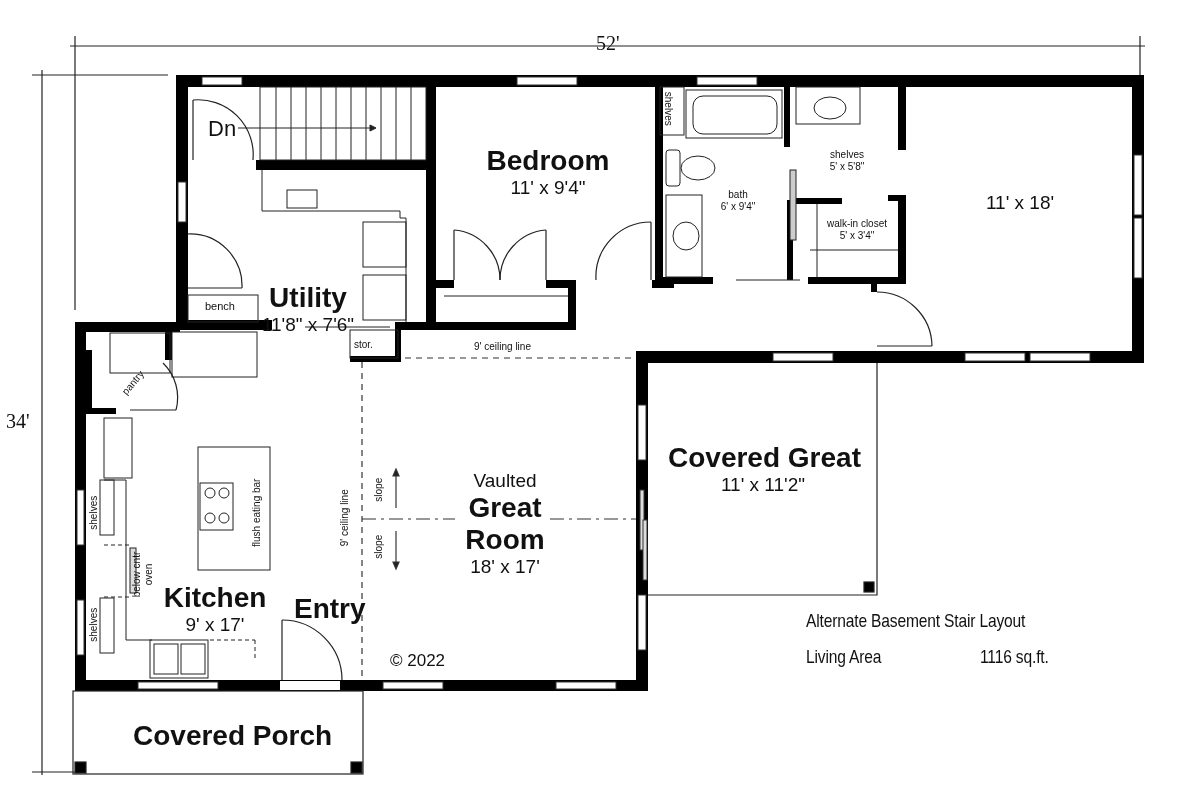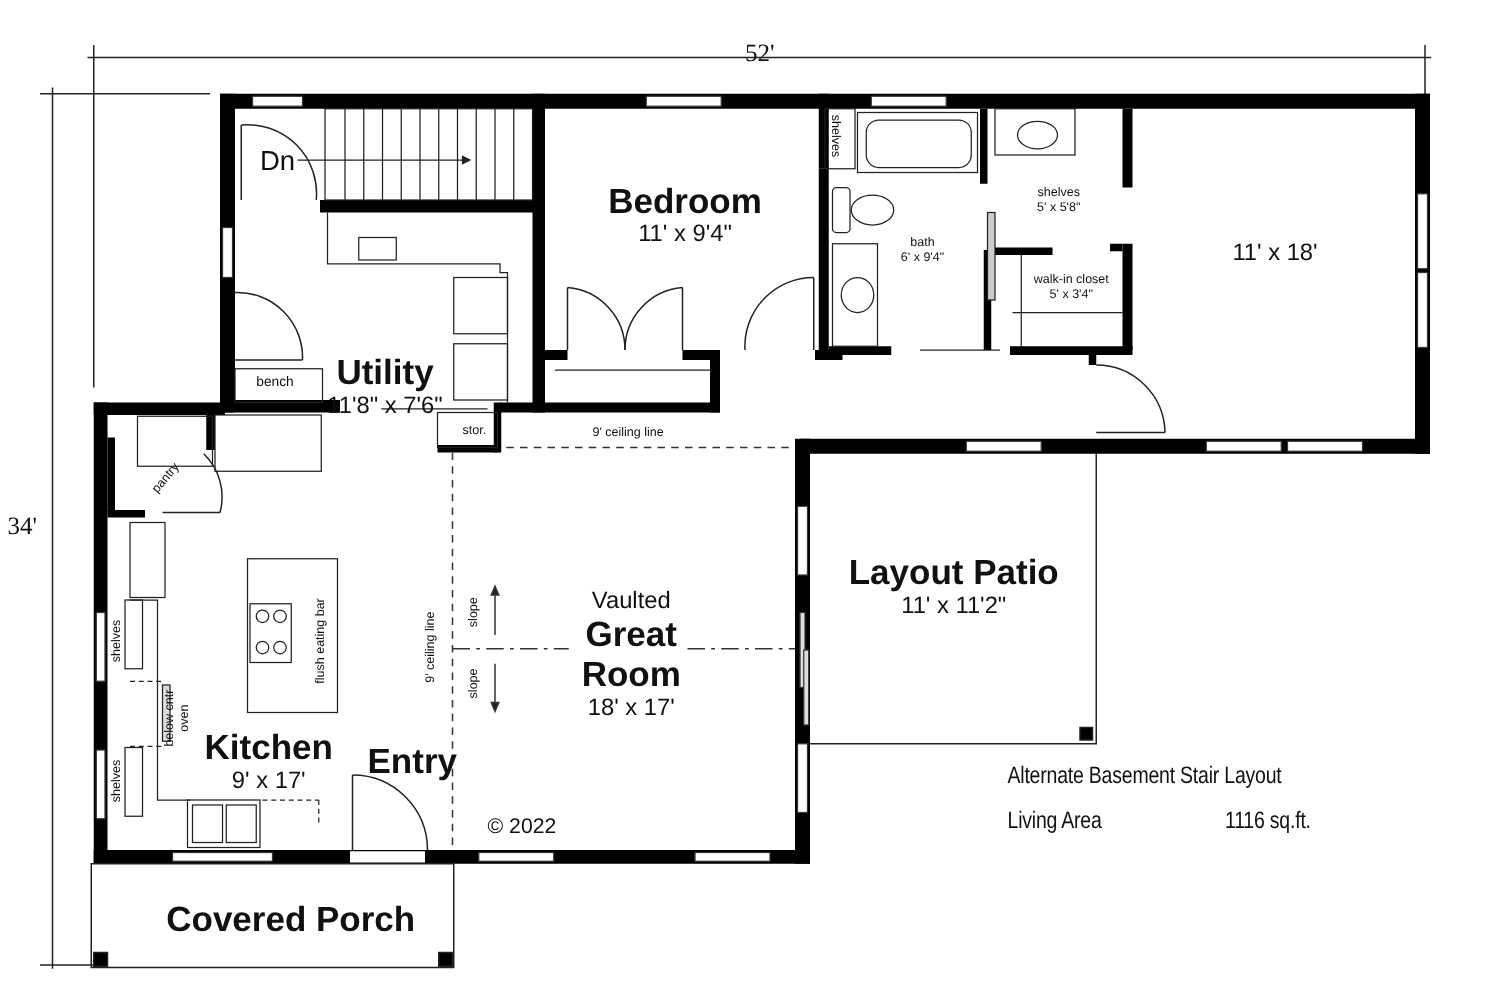--- a/index.html
+++ b/index.html
@@ -224,21 +224,21 @@
 <div class="dim-text" style="left:596px; top:32px;">52'</div>
 <div class="dim-text" style="left:6px; top:410px;">34'</div>
 
 <div class="lbl" style="left:208px; top:116px; font-size:22px;">Dn</div>
 
 <div class="lbl" style="left:238px; top:234px; width:140px;margin-top:48px;">
   <div class="room-name">Utility</div>
   <div class="room-dim">11'8" x 7'6"</div>
 </div>
 <div class="lbl small" style="left:205px; top:300px;">bench</div>
-<div class="lbl tiny" style="left:370px; top:339px;">stor.</div>
+<div class="lbl tiny" style="left:354px; top:339px;">stor.</div>
 
 <div class="lbl" style="left:478px; top:145px; width:140px;">
   <div class="room-name">Bedroom</div>
   <div class="room-dim">11' x 9'4"</div>
 </div>
 <div class="lbl tiny rot-cw" style="left:648px; top:103px; width:40px;">shelves</div>
 
 <div class="lbl tiny" style="left:812px; top:149px; width:70px;">
   <div>shelves</div>
   <div>5' x 5'8"</div>
@@ -277,21 +277,21 @@
 <div class="lbl tiny rot-ccw" style="left:364px; top:541px; width:30px;">slope</div>
 <div class="lbl" style="left:440px; top:470px; width:130px;">
   <div class="room-dim">Vaulted</div>
   <div class="room-name">Great</div>
   <div class="room-name">Room</div>
   <div class="room-dim">18' x 17'</div>
 </div>
 <div class="lbl" style="left:390px; top:651px; font-size:17px;">© 2022</div>
 
 <div class="lbl" style="left:668px; top:442px; width:190px;">
-  <div class="room-name">Layout Patio</div>
+  <div class="room-name">Covered Great</div>
   <div class="room-dim">11' x 11'2"</div>
 </div>
 
 <div class="lbl room-name" style="left:133px; top:720px;">Covered Porch</div>
 
 <div class="legend" style="left:806px; top:610px;">Alternate Basement Stair Layout</div>
 <div class="legend" style="left:806px; top:646px;">Living Area</div>
 <div class="legend" style="left:980px; top:646px;">1116 sq.ft.</div>
 
 </body></html>

